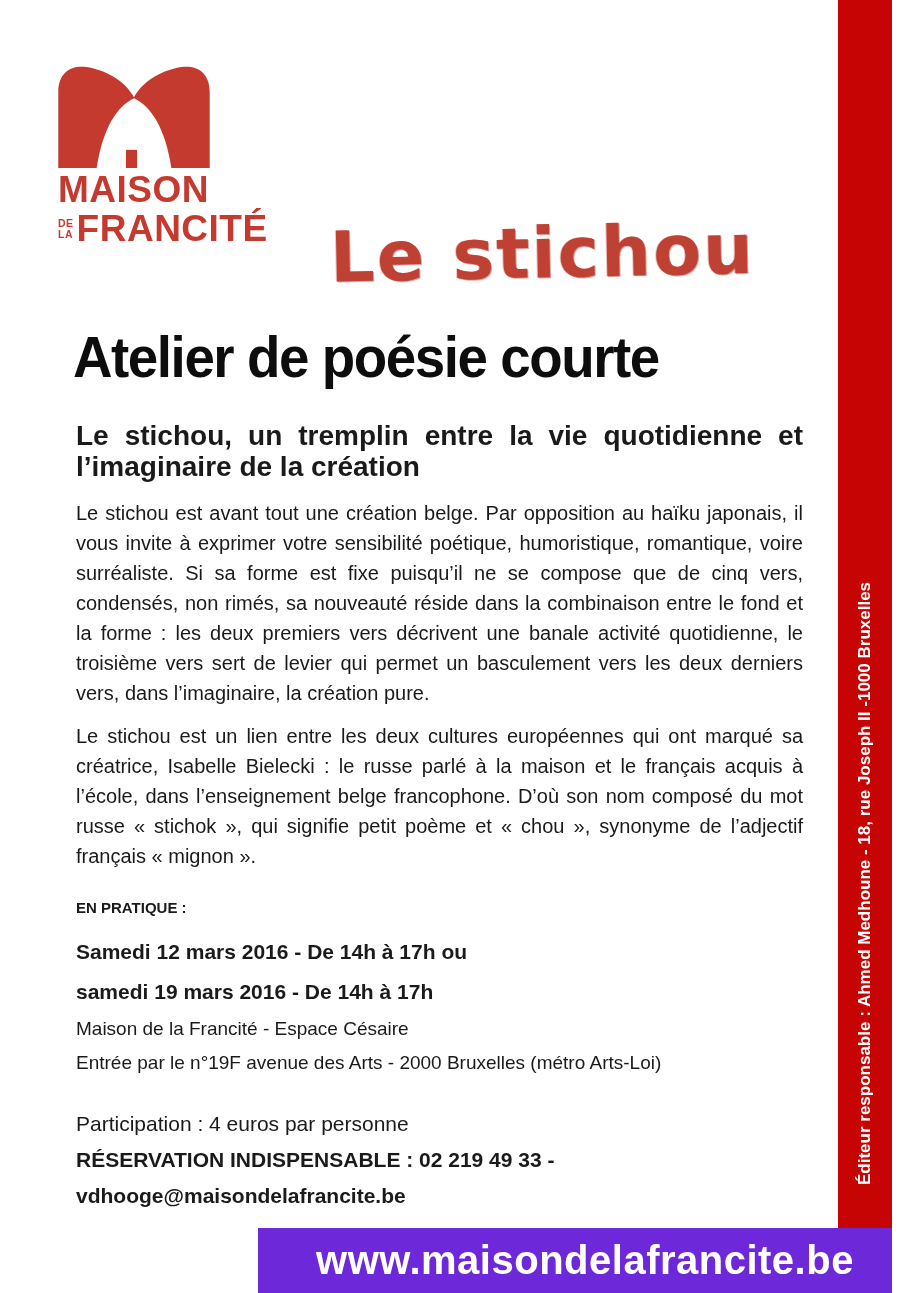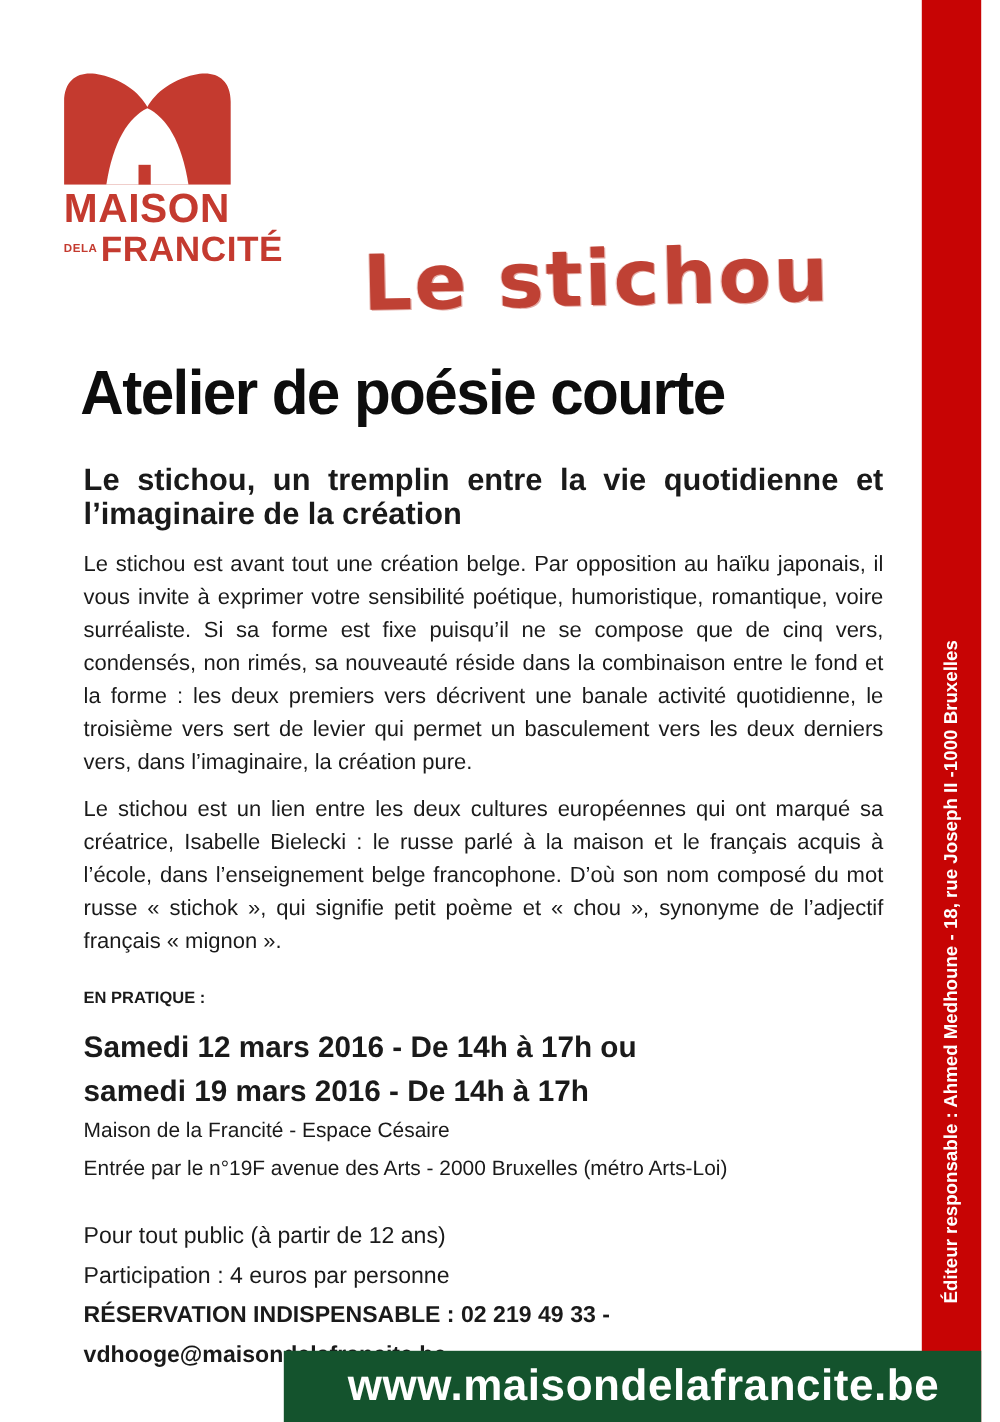--- a/index.html
+++ b/index.html
@@ -5,55 +5,55 @@
   html,body{margin:0;padding:0;}
   body{
     width:909px;height:1293px;position:relative;overflow:hidden;
     background:#ffffff;font-family:"Liberation Sans",sans-serif;color:#1a1a1a;
   }
   
   .logo{position:absolute;left:58px;top:62px;width:158px;}
   .logo svg{display:block;}
   .logo-word{color:#c43a2f;font-weight:bold;font-size:37px;letter-spacing:.5px;line-height:1;margin-top:3px;}
   .logo-sub{display:flex;align-items:center;color:#c43a2f;margin-top:2px;}
-  .logo-sub .tiny{display:flex;flex-direction:row;font-size:10.5px;font-weight:bold;line-height:1;margin-right:3px;letter-spacing:.5px;}
-  .logo-sub .big{font-size:32px;font-weight:bold;letter-spacing:.5px;line-height:1;}
+  .logo-sub .tiny{display:flex;flex-direction:column;font-size:10.5px;font-weight:bold;line-height:1;margin-right:3px;letter-spacing:.5px;}
+  .logo-sub .big{font-size:37px;font-weight:bold;letter-spacing:.5px;line-height:1;}
   
   .stichou{
     position:absolute;left:330px;top:212px;width:460px;
     font-size:70px;font-weight:bold;color:#bf4134;
     transform:rotate(-1.2deg);letter-spacing:2px;
     text-shadow:1px 1px 0 rgba(191,65,52,.45), -1px 0 0 rgba(191,65,52,.3);
     font-family:"DejaVu Sans",sans-serif;
   }
   .headline{
     position:absolute;left:73px;top:324px;width:760px;
     font-size:57px;font-weight:bold;color:#0d0d0d;letter-spacing:-1.5px;
     transform:scaleX(.96);transform-origin:left center;white-space:nowrap;
   }
   
   .col{position:absolute;left:76px;top:420px;width:727px;}
   .intro{font-weight:bold;font-size:28px;line-height:31px;text-align:justify;margin:0 0 16px 0;}
   .para{font-size:20px;line-height:30px;text-align:justify;margin:0 0 13px 0;}
   .pratique{font-weight:bold;font-size:15px;margin:28px 0 16px 0;}
-  .dates{font-weight:bold;font-size:27px;line-height:40px;margin:0;}
+  .dates{font-weight:bold;font-size:21px;line-height:40px;margin:0;}
   .venue{font-size:19px;line-height:34px;margin:0;}
   .public{font-size:21px;line-height:36px;margin:26px 0 0 0;}
   .resa{font-weight:bold;font-size:21px;line-height:36px;margin:0;}
   
   .strip{position:absolute;left:838px;top:0;width:54px;height:1293px;background:#c70404;}
   .strip-text{
     position:absolute;left:838px;top:1185px;width:612px;height:54px;
     transform:rotate(-90deg);transform-origin:0 0;
     color:#ffffff;font-weight:bold;font-size:17px;line-height:54px;
     white-space:nowrap;
   }
   
   .banner{
-    position:absolute;left:258px;top:1228px;width:634px;height:65px;background:#14532d;
+    position:absolute;left:258px;top:1228px;width:634px;height:65px;background:#6d28d9;
     display:flex;align-items:center;justify-content:center;padding-left:20px;box-sizing:border-box;
   }
   .banner-text{color:#ffffff;font-weight:bold;font-size:40px;letter-spacing:.5px;white-space:nowrap;}
 </style>
 </head>
 <body>
 
 <div class="logo">
   <span>
     <svg width="152" height="106" viewBox="0 0 150 105" xmlns="http://www.w3.org/2000/svg">
@@ -82,21 +82,20 @@
   <p class="pratique">EN PRATIQUE :</p>
   <p class="dates">
     <span style="display:block">Samedi 12 mars 2016 - De 14h à 17h  ou</span>
     <span style="display:block">samedi 19 mars 2016 - De 14h à 17h</span>
   </p>
   <p class="venue">
     <span style="display:block">Maison de la Francité - Espace Césaire</span>
     <span style="display:block">Entrée par le n°19F avenue des Arts - 2000 Bruxelles (métro Arts-Loi)</span>
   </p>
   <p class="public">
-    <span style="display:block">Pour tout public (à partir de 12 ans)</span>
     <span style="display:block">Participation : 4 euros par personne</span>
   </p>
   <p class="resa">RÉSERVATION INDISPENSABLE : 02 219 49 33  - vdhooge@maisondelafrancite.be</p>
 </div>
 
 <div class="strip"></div>
 <div class="strip-text">Éditeur responsable : Ahmed Medhoune - 18, rue Joseph II -1000 Bruxelles</div>
 
 <div class="banner">
   <span class="banner-text">www.maisondelafrancite.be</span>

